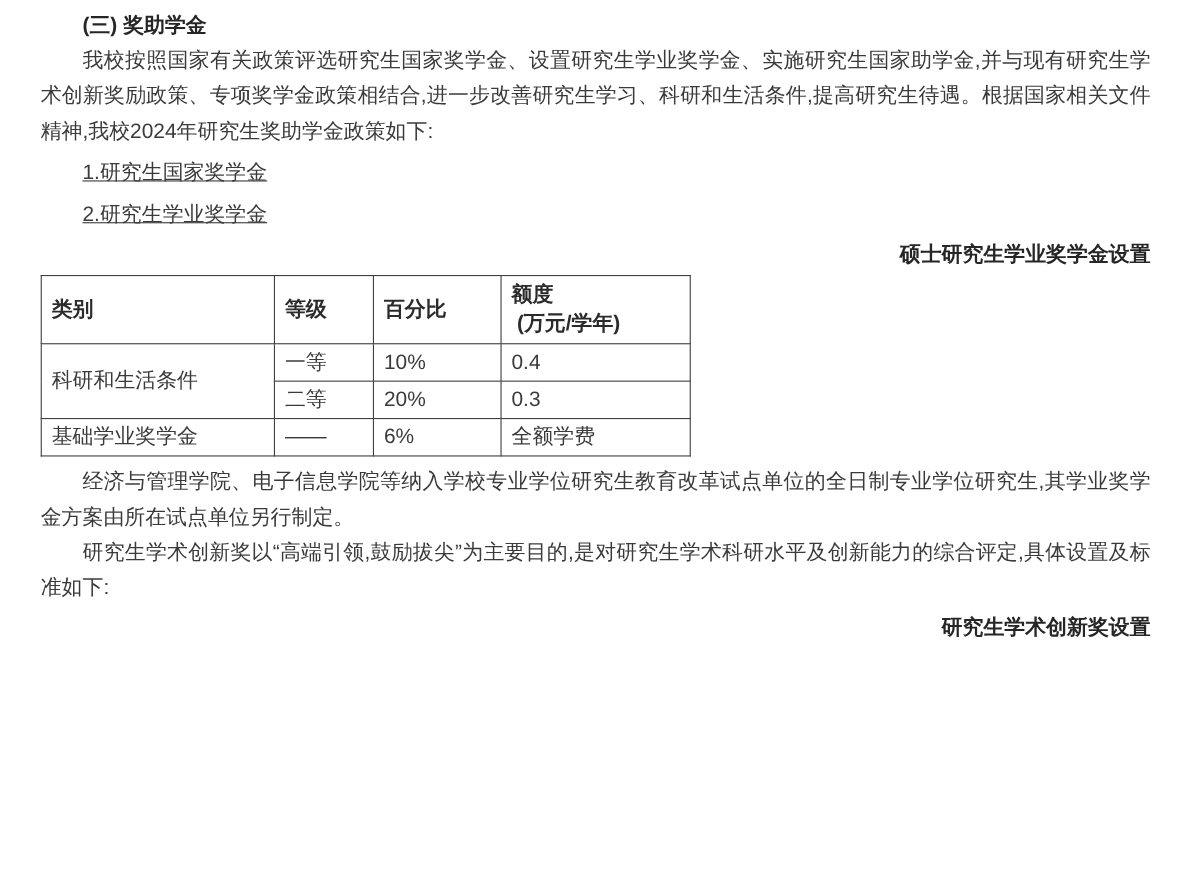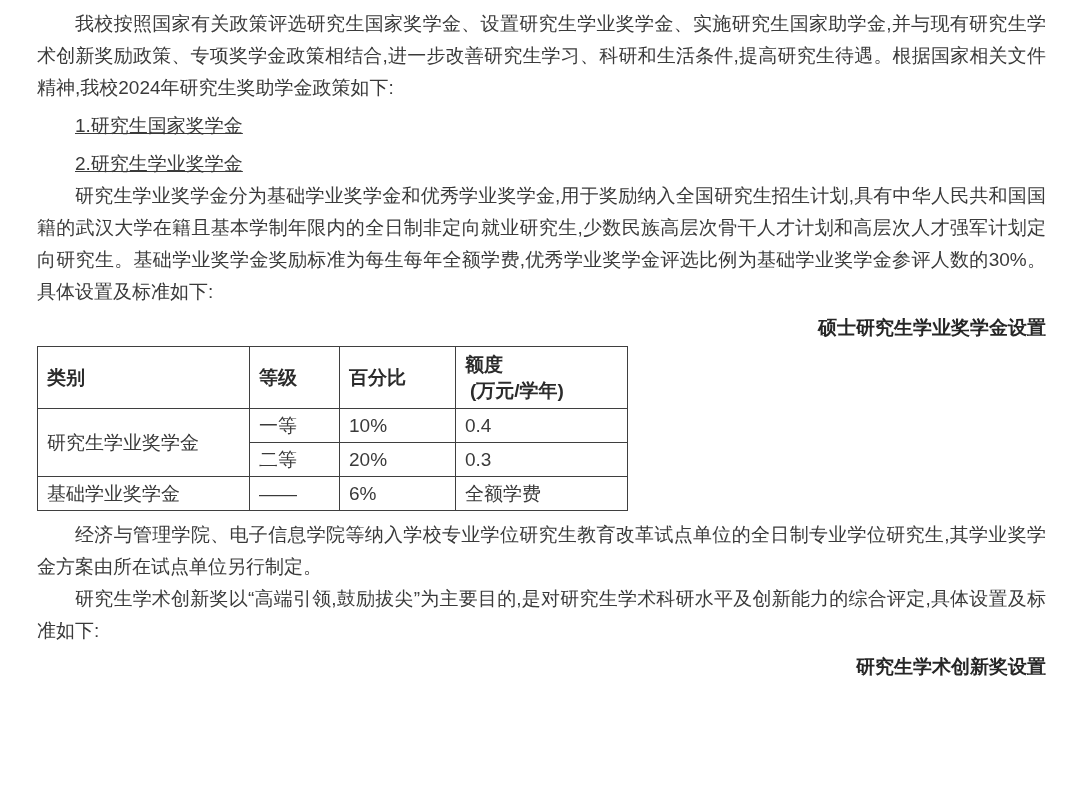--- a/index.html
+++ b/index.html
@@ -61,48 +61,48 @@
   .col-category { width: 212px; }
   .col-grade    { width: 90px; }
   .col-percent  { width: 116px; }
   .col-amount   { width: 172px; }
 </style>
 </head>
 <body>
 
 <main class="page">
 
+  <h3 class="sec-heading">(三) 奖助学金</h3>
 
   <p class="para">我校按照国家有关政策评选研究生国家奖学金、设置研究生学业奖学金、实施研究生国家助学金,并与现有研究生学术创新奖励政策、专项奖学金政策相结合,进一步改善研究生学习、科研和生活条件,提高研究生待遇。根据国家相关文件精神,我校2024年研究生奖助学金政策如下:</p>
 
   <p class="para item-heading">1.研究生国家奖学金</p>
 
 
   <p class="para item-heading">2.研究生学业奖学金</p>
 
-  <p class="para">研究生学业奖学金分为基础学业奖学金和优秀学业奖学金,用于奖励纳入全国研究生招生计划,具有中华人民共和国国籍的武汉大学在籍且基本学制年限内的全日制非定向就业研究生,少数民族高层次骨干人才计划和高层次人才强军计划定向研究生。基础学业奖学金奖励标准为每生每年全额学费,优秀学业奖学金评选比例为基础学业奖学金参评人数的30%。具体设置及标准如下:</p>
 
   <p class="tbl-title">硕士研究生学业奖学金设置</p>
 
   <table class="tbl">
     <colgroup>
       <col class="col-category">
       <col class="col-grade">
       <col class="col-percent">
       <col class="col-amount">
     </colgroup>
     <tbody>
       <tr>
         <th>类别</th>
         <th>等级</th>
         <th>百分比</th>
         <th><span>额度</span><span class="amount-line2">(万元/学年)</span></th>
       </tr>
       <tr>
-        <td rowspan="2">研究生学业奖学金</td>
+        <td rowspan="2">科研和生活条件</td>
         <td>一等</td>
         <td>10%</td>
         <td>0.4</td>
       </tr>
       <tr>
         <td>二等</td>
         <td>20%</td>
         <td>0.3</td>
       </tr>
       <tr>

